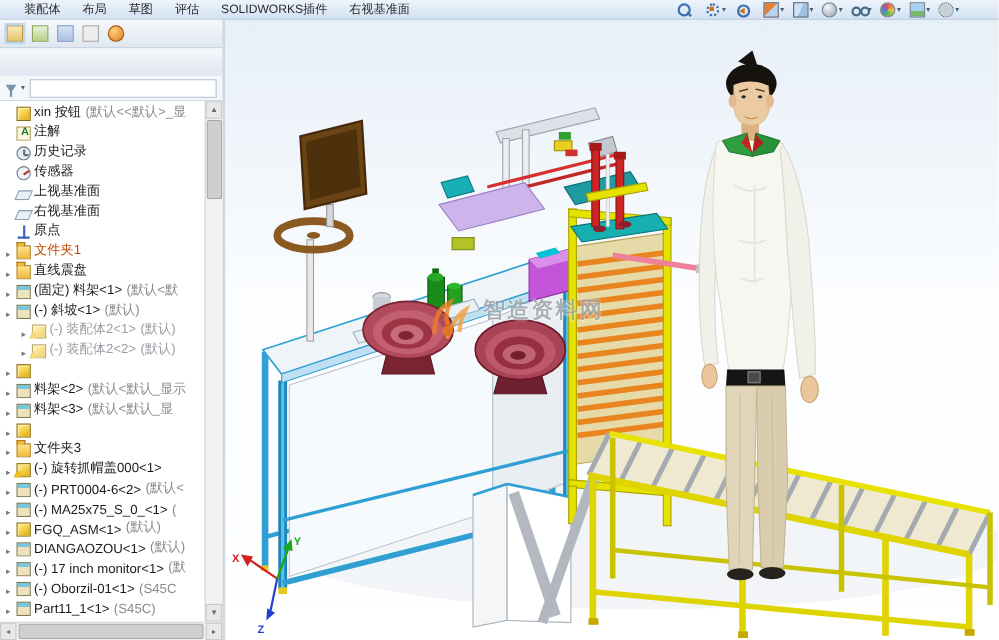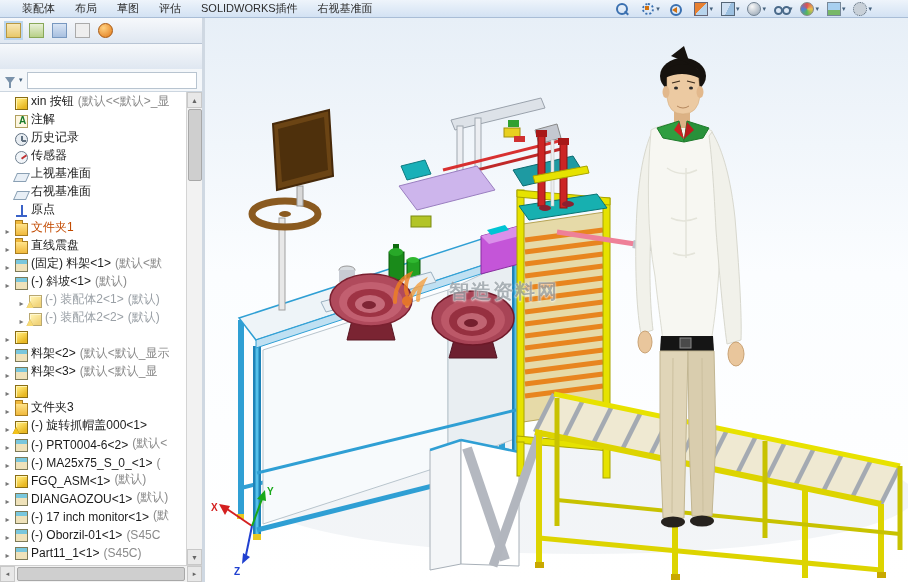--- a/index.html
+++ b/index.html
@@ -89,21 +89,21 @@
         display:flex;align-items:center;justify-content:center;margin:0 auto}
   .sbtn.bottom{position:absolute;bottom:0;left:0;right:0}
   .vthumb{position:absolute;top:17px;left:1px;width:12px;height:70px;background:#cfcfcf;border:1px solid #a8a8a8;border-radius:2px}
   .hscroll{height:16px;flex:0 0 16px;background:#f2f2f2;border-top:1px solid #d0d0d0;display:flex;align-items:center}
   .hthumb{flex:1;height:12px;margin:0 2px;background:#cfcfcf;border:1px solid #a8a8a8;border-radius:2px}
 
   
   .viewport{flex:1;position:relative;min-width:0;
             background:linear-gradient(180deg,#e7eff7 0%,#fbfdff 45%,#ffffff 100%)}
   svg.scene{position:absolute;left:0;top:0}
-  .watermark{position:absolute;left:180px;top:250px;display:flex;align-items:center;gap:18px;opacity:.8;pointer-events:none}
+  .watermark{position:absolute;left:180px;top:250px;display:flex;align-items:flex-start;gap:8px;opacity:.8;pointer-events:none}
   .watermark .wmtext{font-size:20px;font-weight:bold;color:#9aa2a8;letter-spacing:2px;
                      text-shadow:0 1px 2px rgba(255,255,255,.95),0 0 1px #fff}
 </style>
 </head>
 <body>
 
 <div class="app">
 
   <div class="topbar">
     <div class="tabs">

